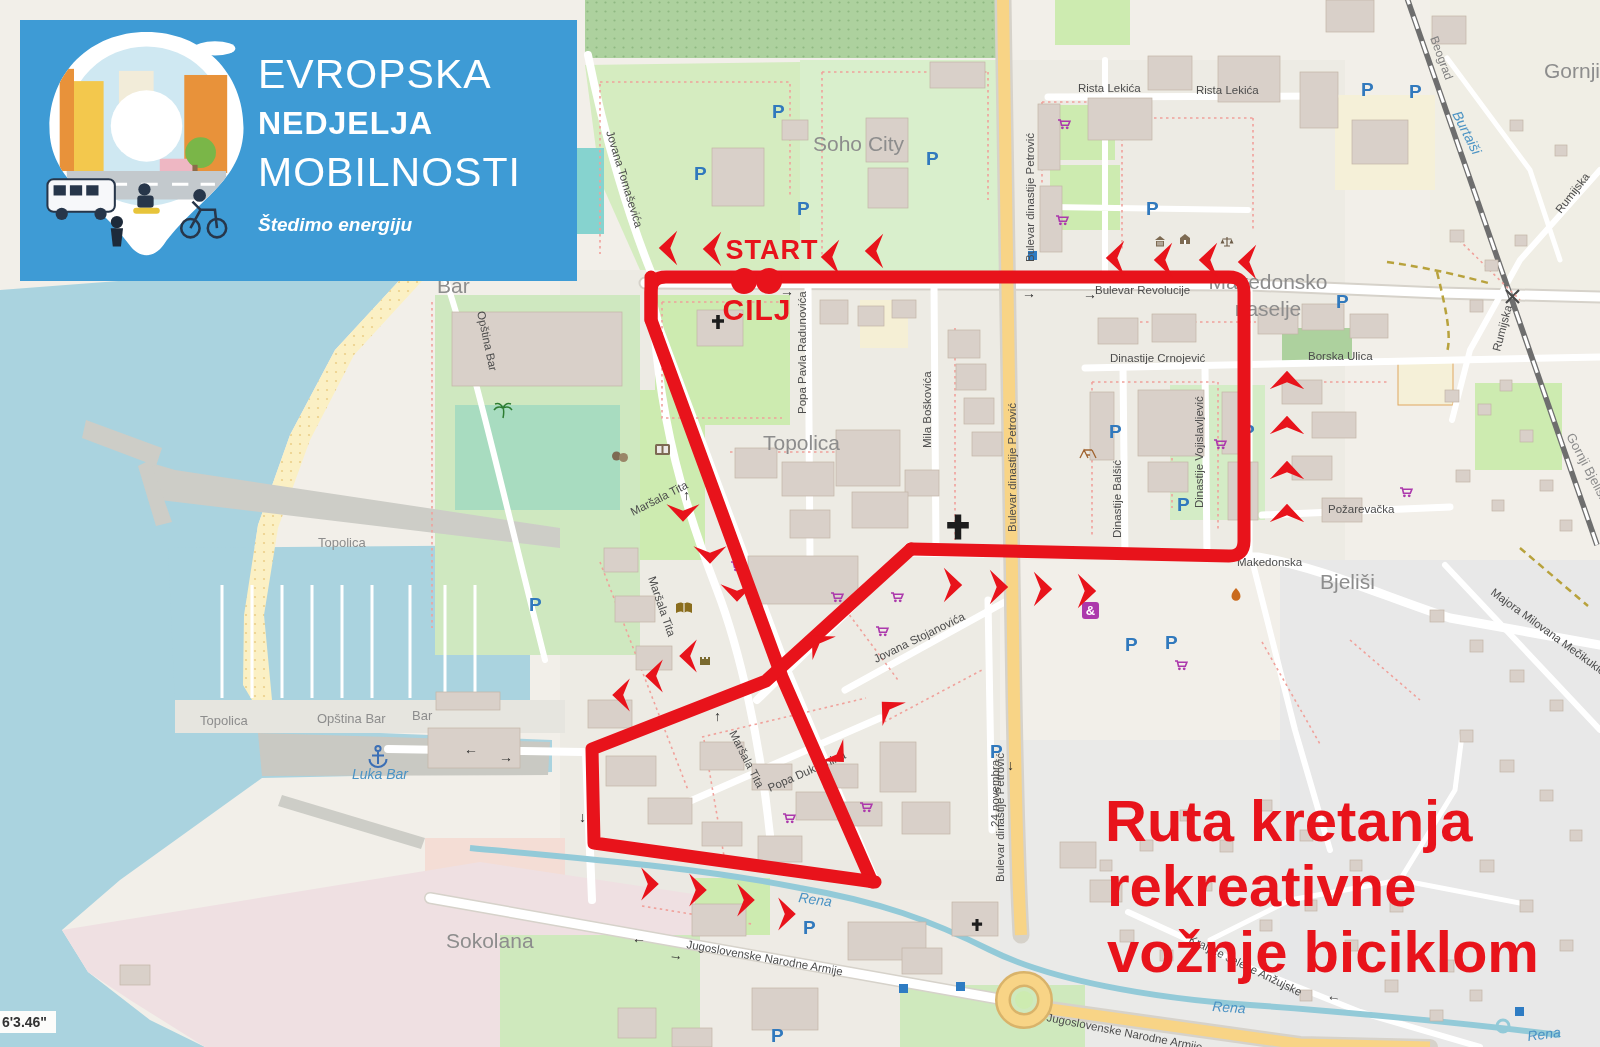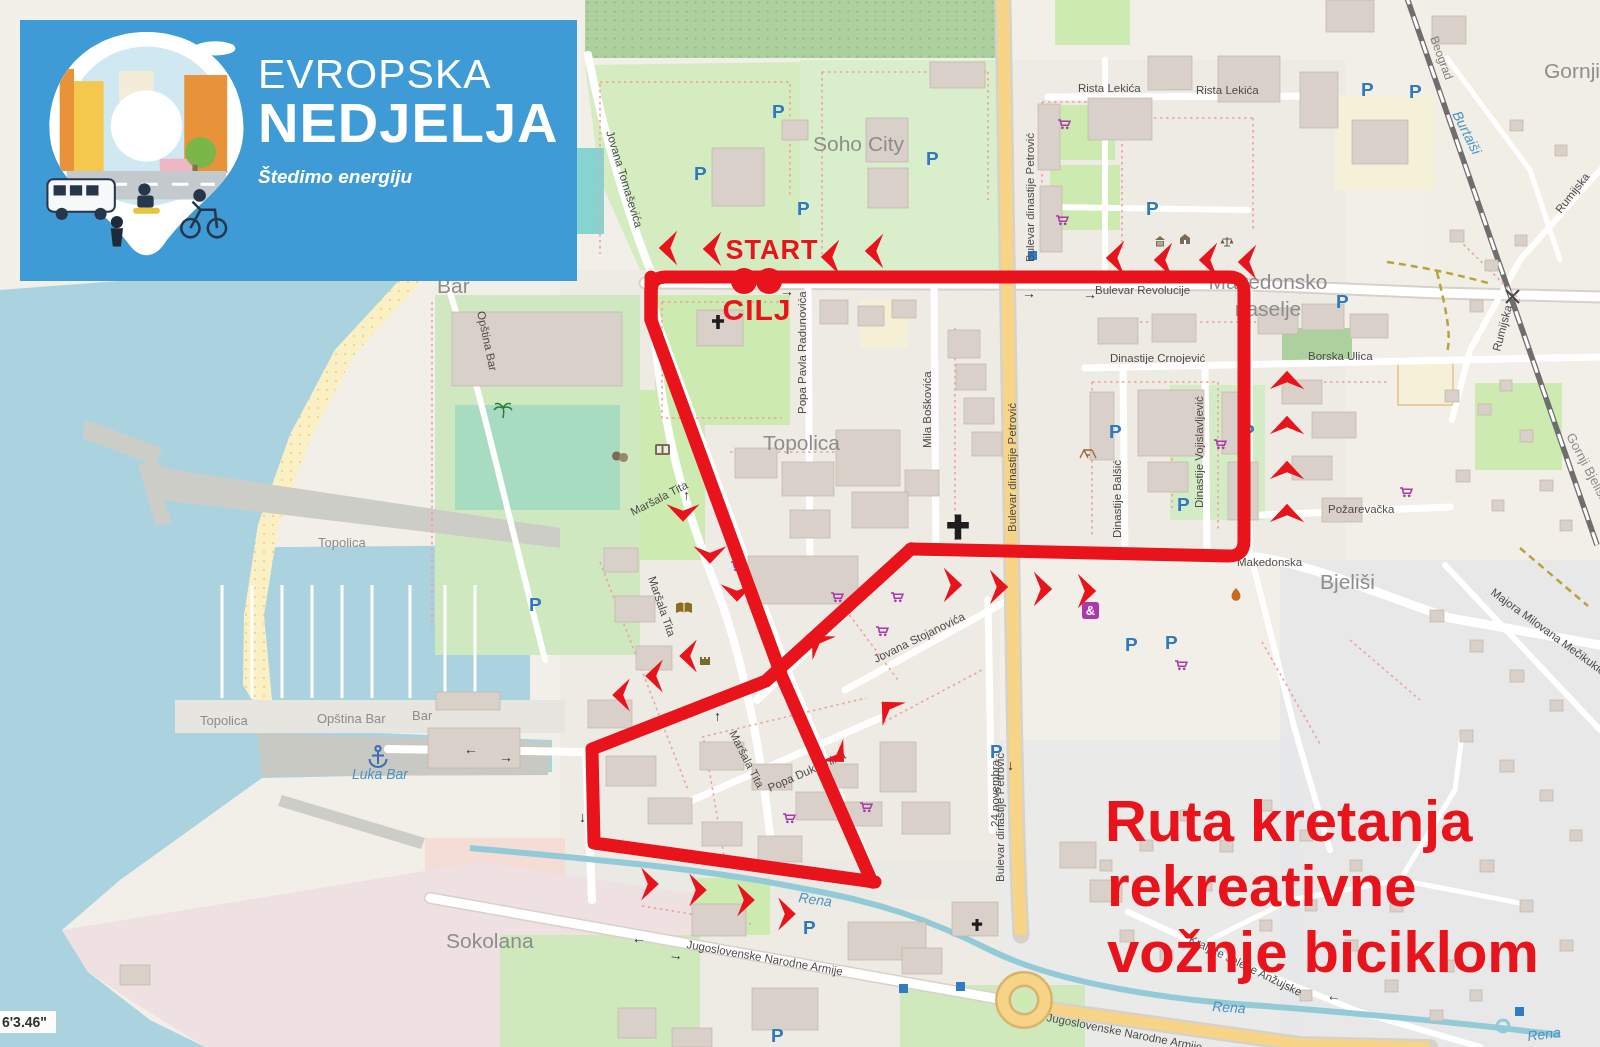--- a/index.html
+++ b/index.html
@@ -16,21 +16,21 @@
   .road{stroke:#ffffff;fill:none;stroke-linecap:round;stroke-linejoin:round}
   .roadc{stroke:#d6d2ca;fill:none;stroke-linecap:round;stroke-linejoin:round}
   .route{stroke:#e8131b;fill:none;stroke-width:13;stroke-linecap:round;stroke-linejoin:round}
   .chev{fill:#e8131b}
   .routetxt{fill:#e8131b;font-weight:bold;letter-spacing:1px}
   .fpath{stroke:#f0a19b;stroke-width:1.6;fill:none;stroke-dasharray:2.5 3.5}
   
   .banner{position:absolute;left:20px;top:20px;width:557px;height:261px;background:#3e9bd5}
   .banner-text{position:absolute;left:238px;top:30px;color:#fff}
   .bt1{font-size:41px;letter-spacing:1px;line-height:48px;font-weight:400}
-  .bt2{font-size:56px;letter-spacing:1px;line-height:50px;font-weight:700}
+  .bt2{font-size:32px;letter-spacing:1px;line-height:50px;font-weight:700}
   .btag{margin-top:18px;font-size:19px;font-style:italic;font-weight:700}
   
   .caption{position:absolute;color:#e8131b;font-weight:bold;font-size:58px;line-height:1;white-space:nowrap}
   .corner{position:absolute;left:-14px;top:1011px;background:#fcfcfa;color:#333;
           font-weight:bold;font-size:14px;padding:3px 9px 3px 16px}
 </style>
 </head>
 <body>
 
 <div class="stage">
@@ -538,20 +538,21 @@
       <circle cx="157" cy="164" r="5" fill="#27364a"></circle>
     </g>
     <g fill="#1d2a3a">
       <circle cx="76" cy="190" r="6"></circle>
           <path d="M70,196 L82,196 L80,214 L72,214 Z"></path>
     </g>
   </svg>
   <div class="banner-text">
     <div class="bt1">EVROPSKA</div>
     <div class="bt2">NEDJELJA</div>
+    <div class="bt1">MOBILNOSTI</div>
     <div class="btag">Štedimo energiju</div>
   </div>
 </div>
 
 
 <div class="corner">6'3.46"</div>
 
 </div>
 
 </body></html>

